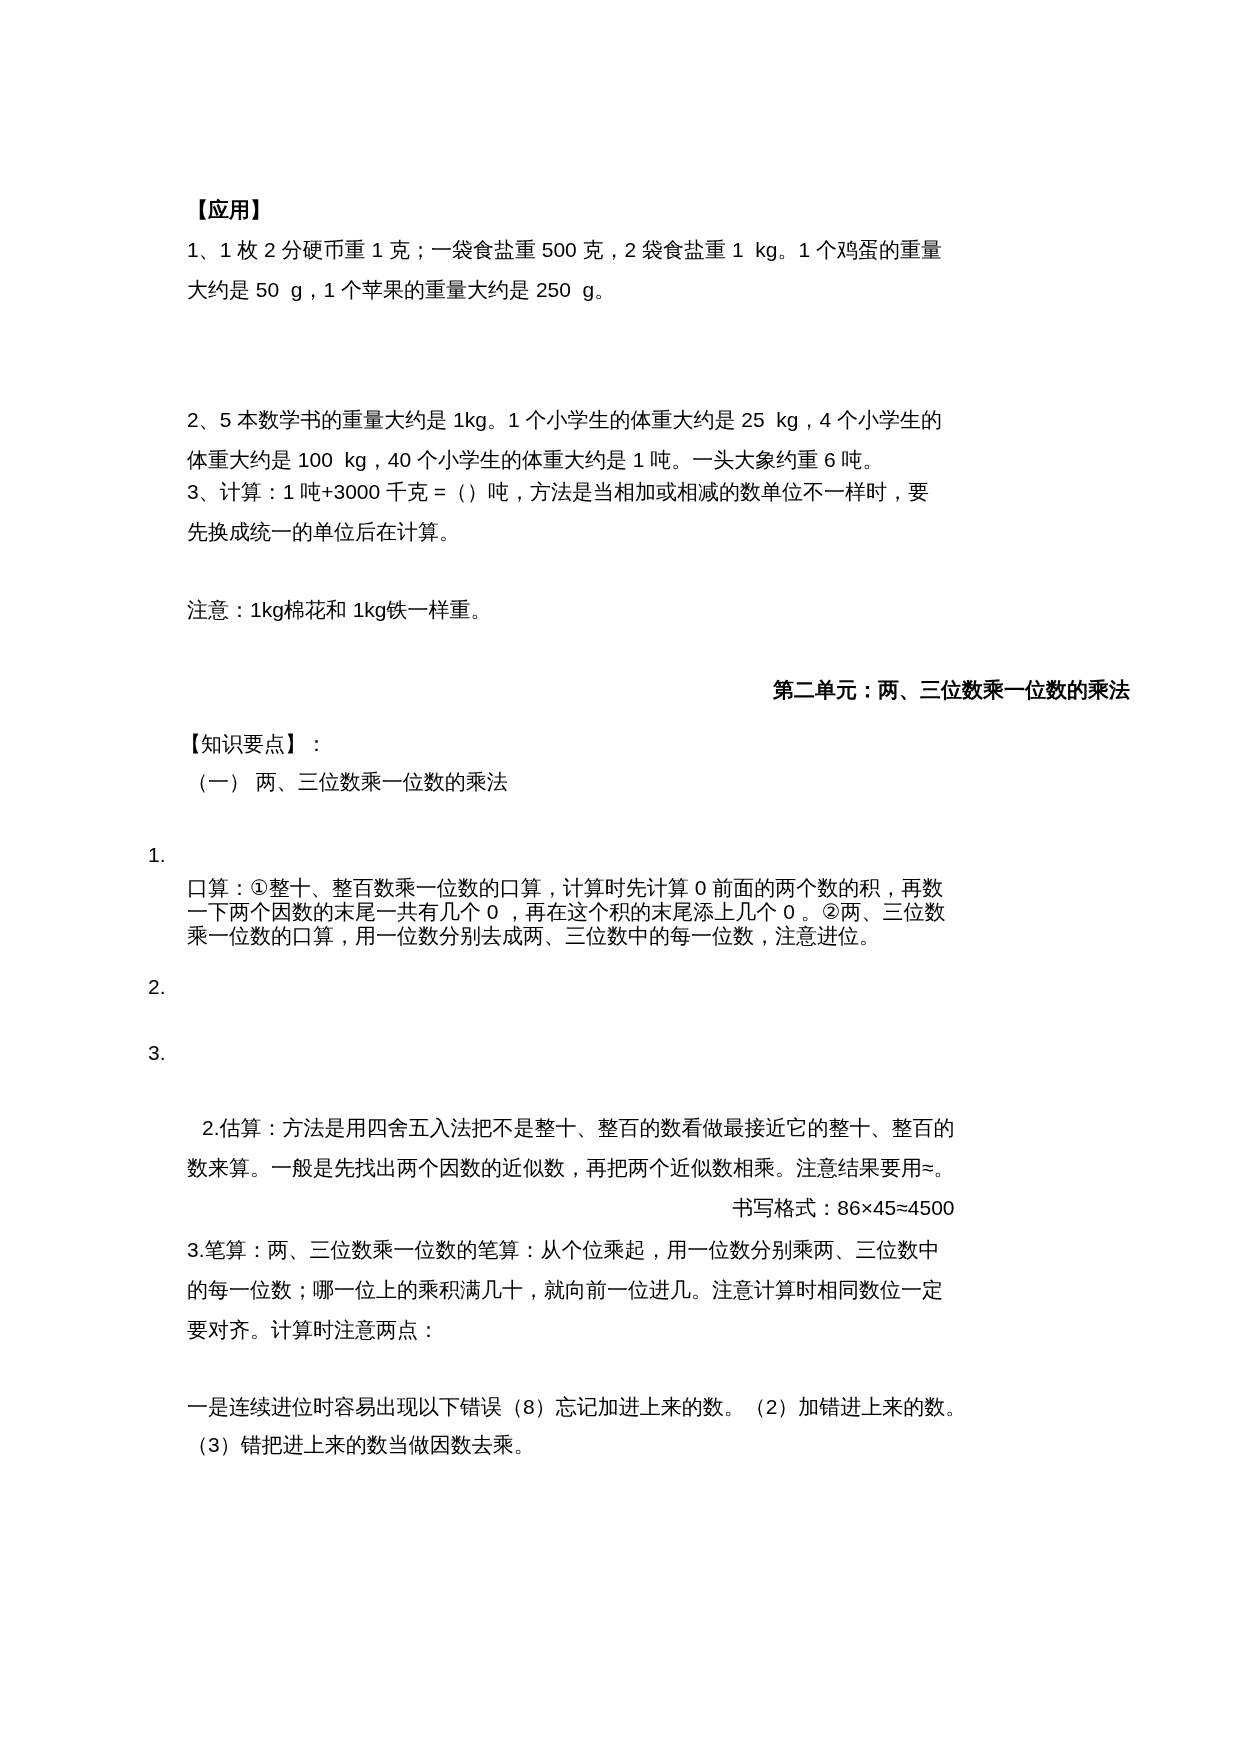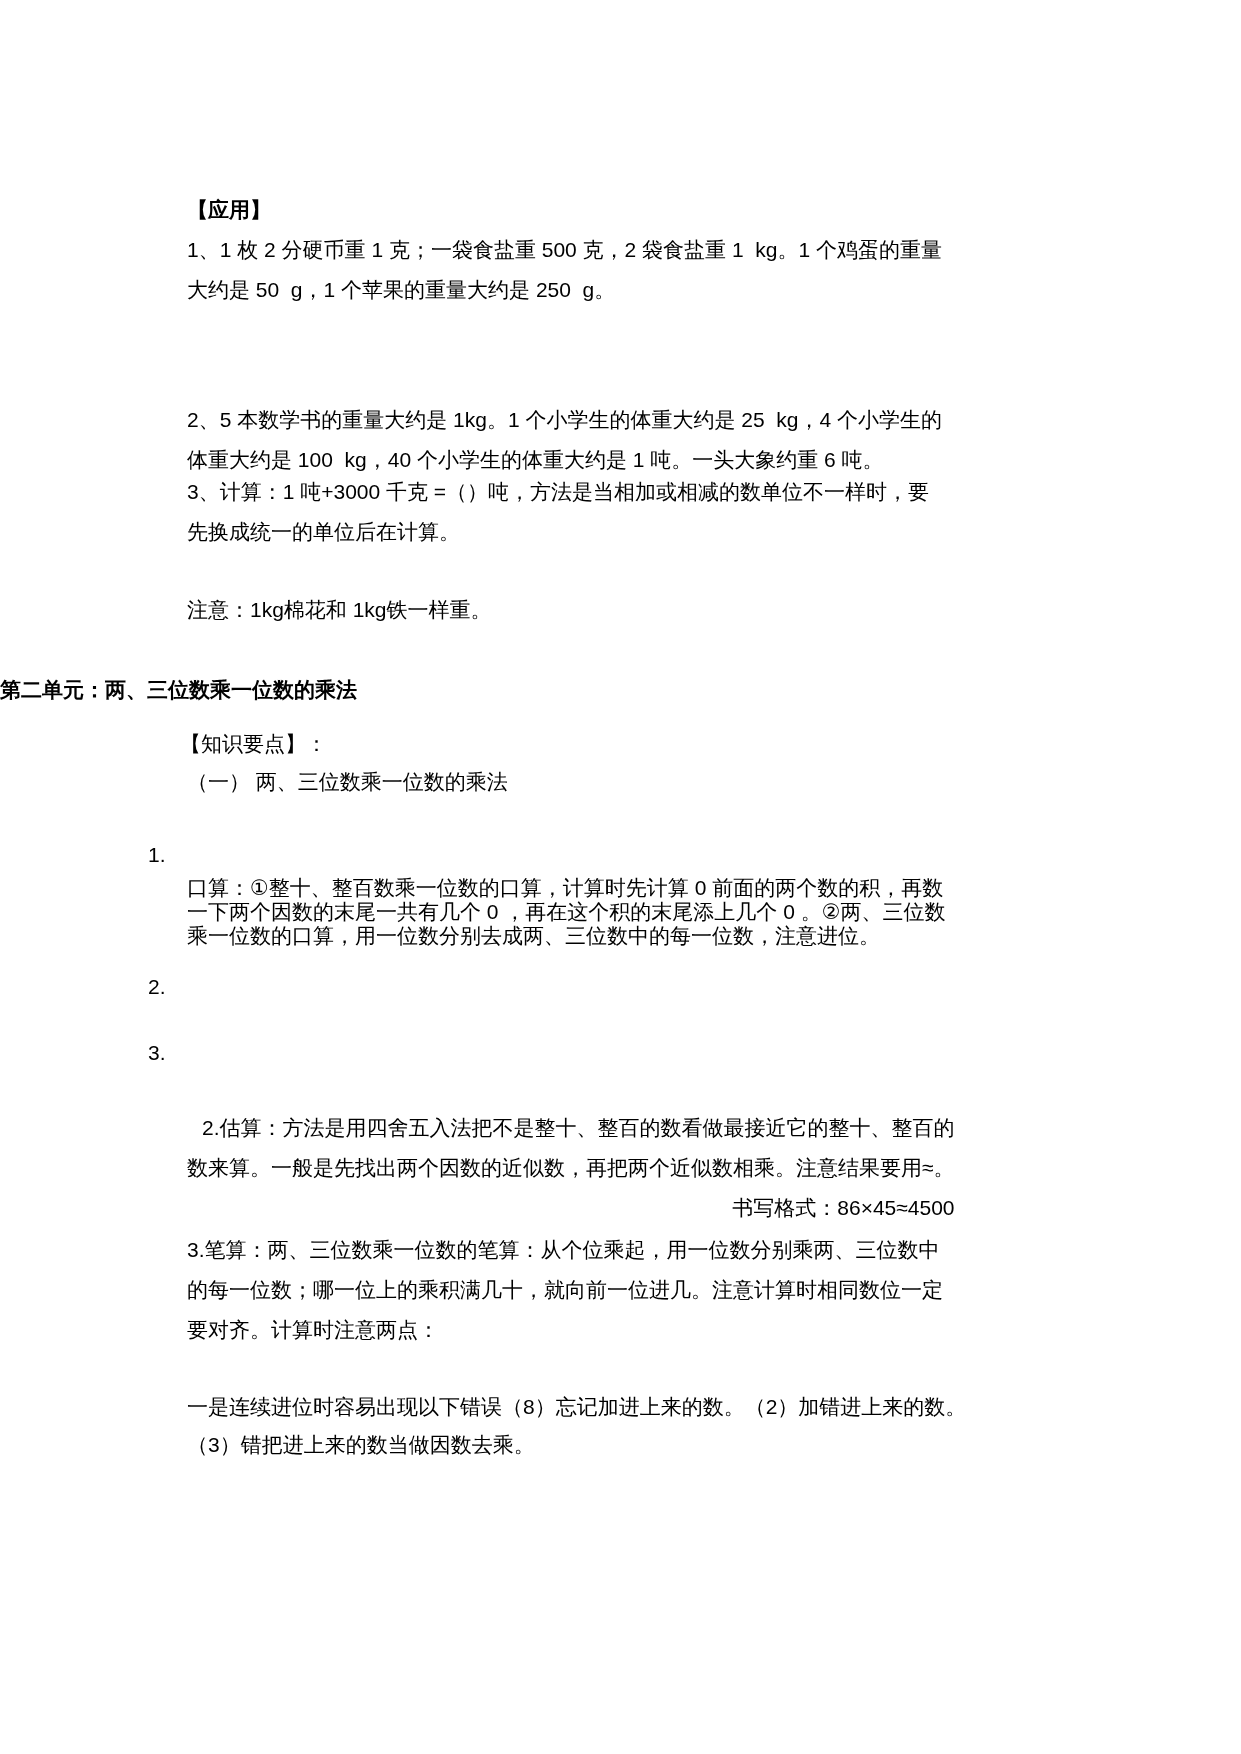--- a/index.html
+++ b/index.html
@@ -31,25 +31,25 @@
     left: 187px;
     line-height: 38px;
   }
   .app-heading {
     left: 187px;
     top: 190px;
     line-height: 40px;
     font-weight: bold;
   }
   .unit-heading {
-    left: 0;
+    left: 16px;
     top: 670px;
     width: 1114px;
     line-height: 40px;
-    text-align: left;
+    text-align: right;
     font-weight: bold;
     font-size: 21px;
   }
   .points-label {
     left: 180px;
     top: 724px;
     line-height: 40px;
     font-family: "Liberation Serif", "DejaVu Serif", serif;
   }
   .sub-heading {

